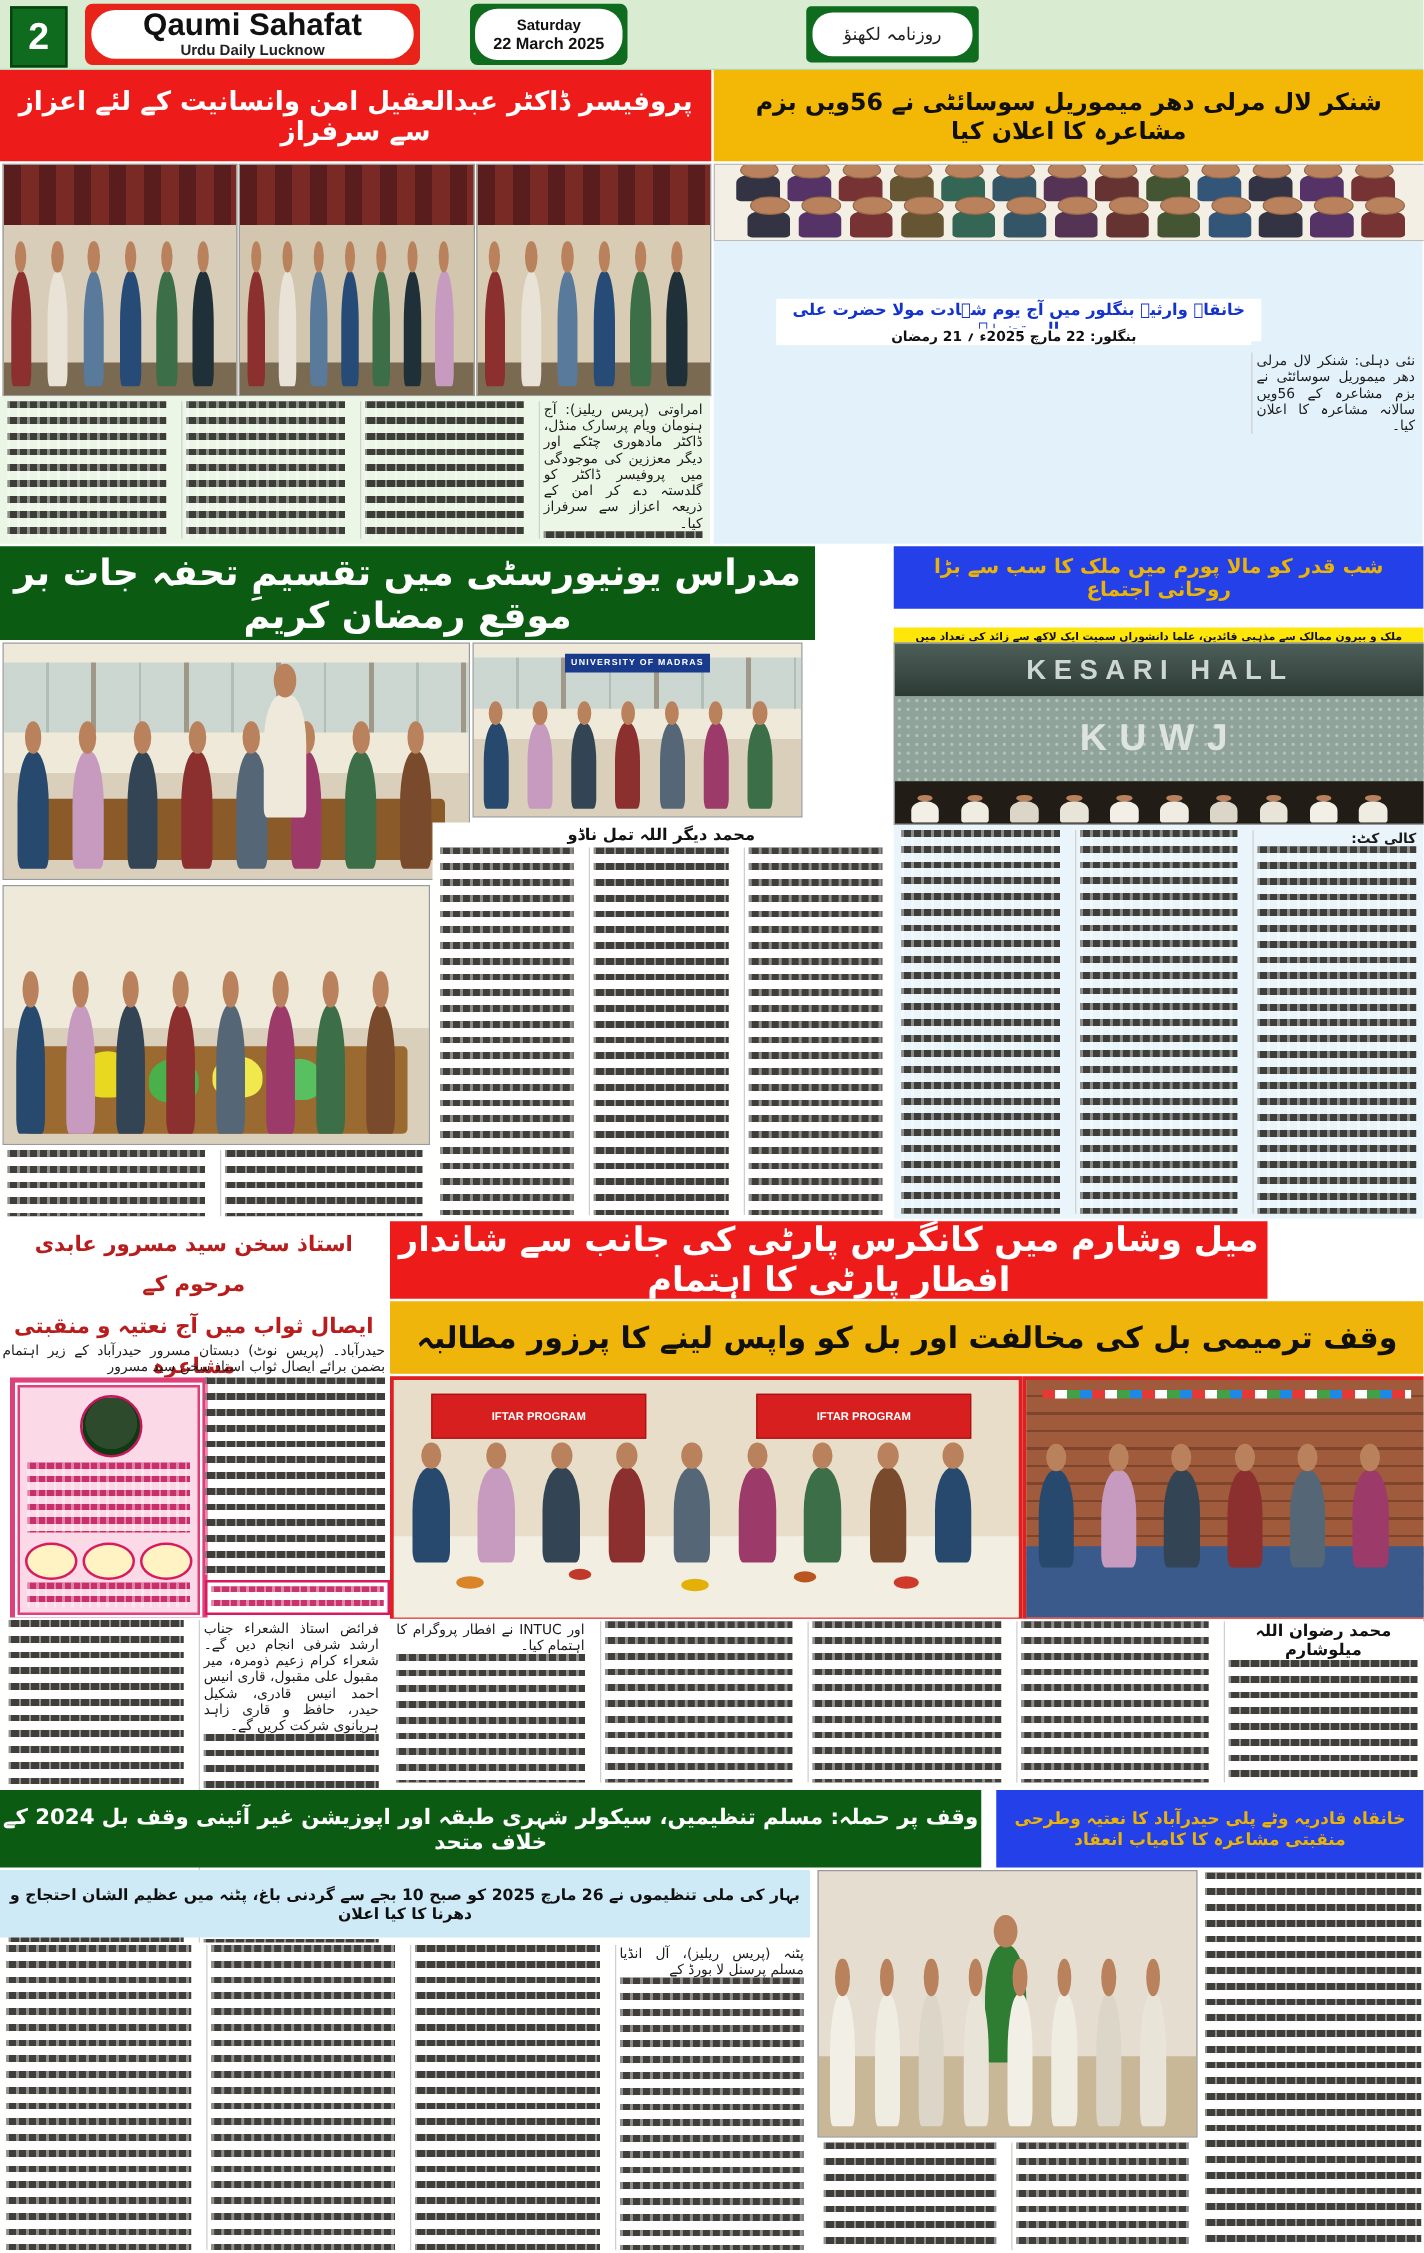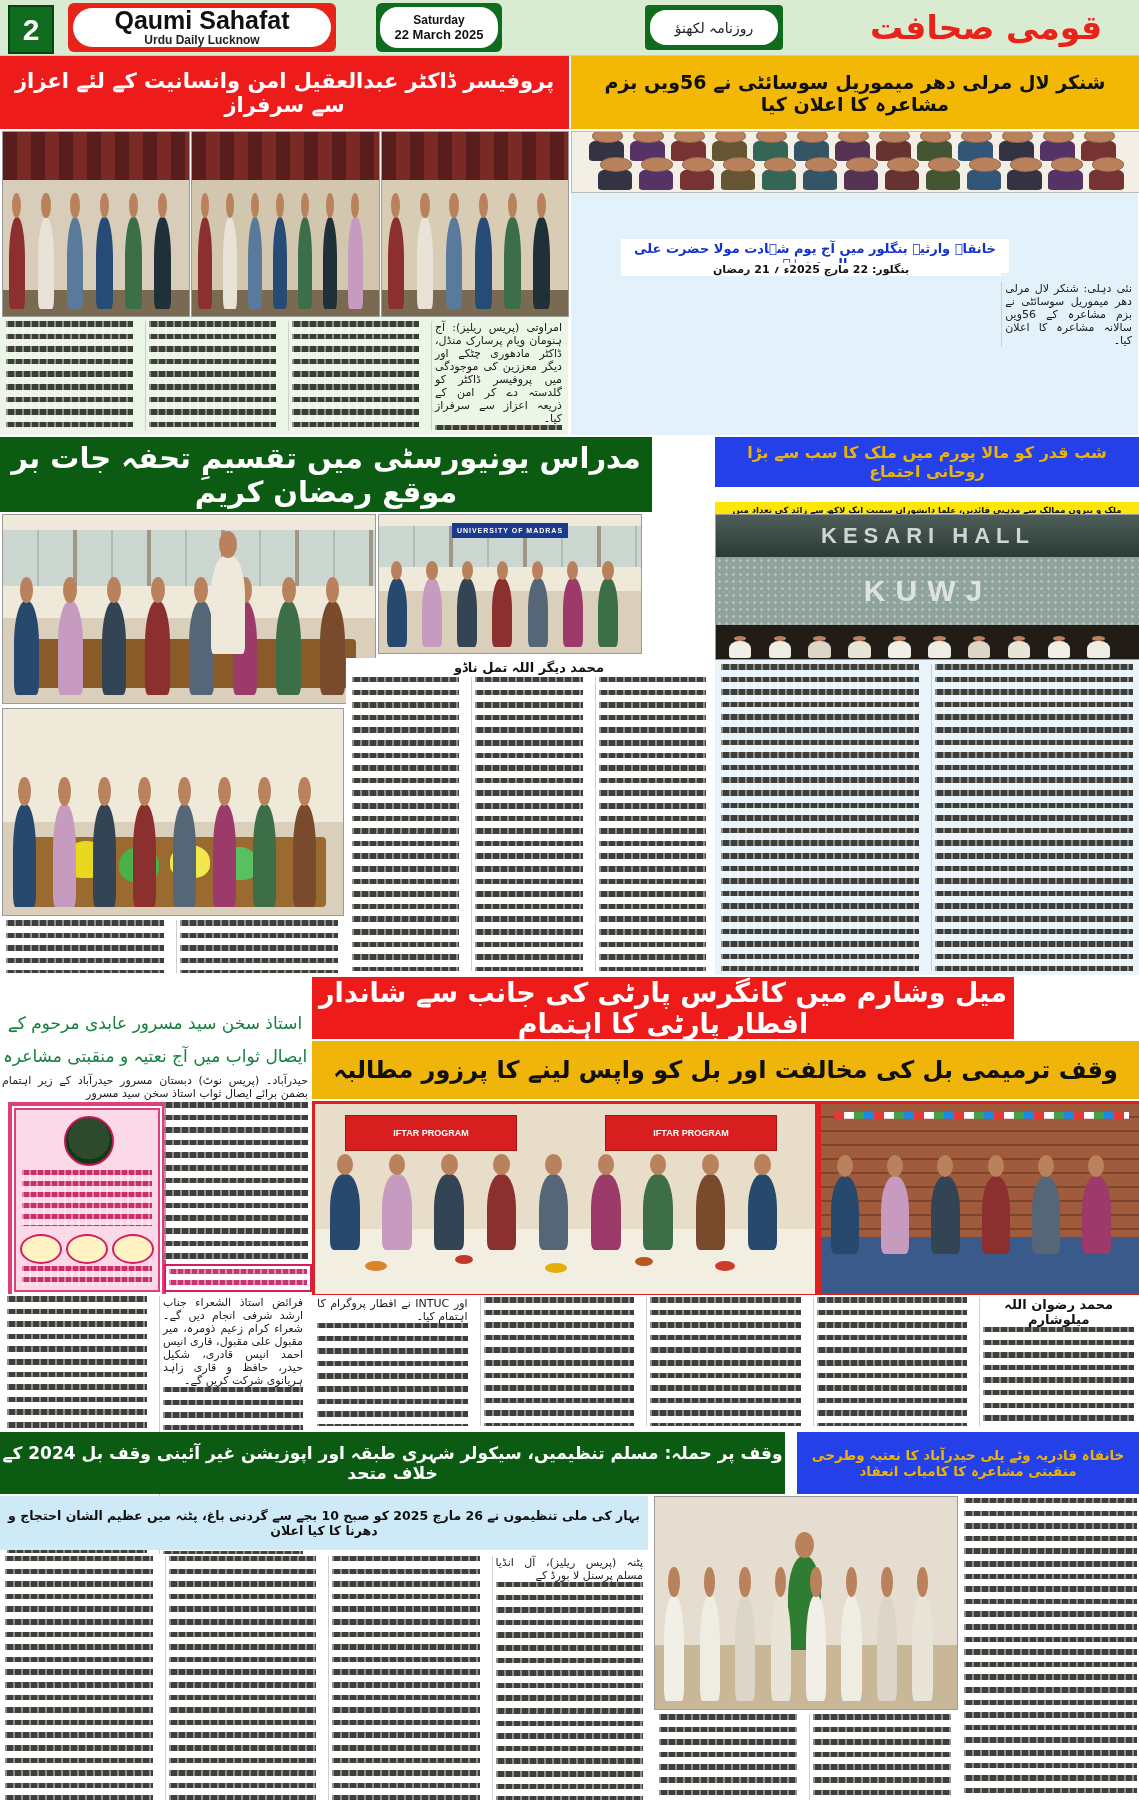--- a/index.html
+++ b/index.html
@@ -108,21 +108,20 @@
     </div>
     <div class="abs datebox">
       <div class="dateinner">
         <div class="dateline1">Saturday</div>
         <div class="dateline2">22 March 2025</div>
       </div>
     </div>
     <div class="abs roznamabox">
       <div class="roznamainner urdu">روزنامہ لکھنؤ</div>
     </div>
-    <div class="abs urdutitle urdu center">قومی صحافت</div>
   </div>
 
   <div class="abs bar hl-red center urdu" style="left:0;top:56px;width:569px;height:73px;font-size:21px;font-weight:bold;">پروفیسر ڈاکٹر عبدالعقیل امن وانسانیت کے لئے اعزاز سے سرفراز</div>
   <div class="abs bar hl-yellow center urdu" style="left:571px;top:56px;width:568px;height:73px;font-size:19px;font-weight:bold;">شنکر لال مرلی دھر میموریل سوسائٹی نے 56ویں بزم مشاعرہ کا اعلان کیا</div>
 
   <div class="abs photo" style="left:2px;top:131px;width:186px;height:184px;background:#d8cdb8;">
     <div class="curtain"></div>
     <div class="floor"></div>
     <div style="position:absolute;inset:0;">
         <span class="pr stand" style="width: 8.88667%; height: 50%; left: 3%; bottom: 4%; background: rgb(140, 47, 47);"></span>
@@ -248,20 +247,24 @@
           <span class="pr white" style="width: 5.332%; height: 50%; left: 68.8%; bottom: 4%; background: rgb(232, 228, 216);"></span>
           <span class="pr white" style="width: 5.332%; height: 50%; left: 78.2%; bottom: 4%; background: rgb(242, 239, 230);"></span>
           <span class="pr white" style="width: 5.332%; height: 50%; left: 87.6%; bottom: 4%; background: rgb(239, 236, 226);"></span>
         </div>
     </div>
   </div>
 
   <div class="abs" style="left:715px;top:660px;width:424px;height:315px;background:#eaf5fb;padding:4px 3px;box-sizing:border-box;">
     <div class="cols" style="height:100%;">
       <div class="col">
+          <div class="urdu lead" style="font-weight:bold;">کالی کٹ:</div>
+          <div class="sim grow"></div>
+        </div>
+      <div class="col">
           <div class="sim grow"></div>
         </div>
       <div class="col">
           <div class="sim grow"></div>
         </div>
     </div>
   </div>
 
   <div class="abs photo wallroom" style="left:2px;top:514px;width:372px;height:188px;">
     <div class="winrow"></div>
@@ -327,22 +330,22 @@
     <div class="cols" style="height:100%;">
       <div class="col">
           <div class="sim grow"></div>
         </div>
       <div class="col">
           <div class="sim grow"></div>
         </div>
     </div>
   </div>
 
-  <div class="abs urdu" style="left:2px;top:980px;width:306px;height:92px;color:#15803d;font-weight:normal;font-size:17px;
-       display:flex;flex-direction:column;align-items:center;justify-content:flex-end;text-align:center;line-height:1.9;">
+  <div class="abs urdu" style="left:2px;top:980px;width:306px;height:92px;color:#b91c1c;font-weight:bold;font-size:17px;
+       display:flex;flex-direction:column;align-items:center;justify-content:flex-start;text-align:center;line-height:1.9;">
     <span>استاذ سخن سید مسرور عابدی مرحوم کے</span>
     <span>ایصال ثواب میں آج نعتیہ و منقبتی مشاعرہ</span>
   </div>
   <div class="abs urdu lead" style="left:2px;top:1074px;width:306px;height:26px;">حیدرآباد۔ (پریس نوٹ) دبستان مسرور حیدرآباد کے زیر اہتمام بضمن برائے ایصال ثواب استاذ سخن سید مسرور</div>
   <div class="abs poster" style="left:8px;top:1102px;width:150px;height:188px;">
     <div class="pcircle"></div>
     <div class="sim pink" style="position:absolute;left:10px;top:64px;right:10px;height:56px;"></div>
     <div class="povals">
       <div class="poval"></div>
       <div class="poval"></div>

